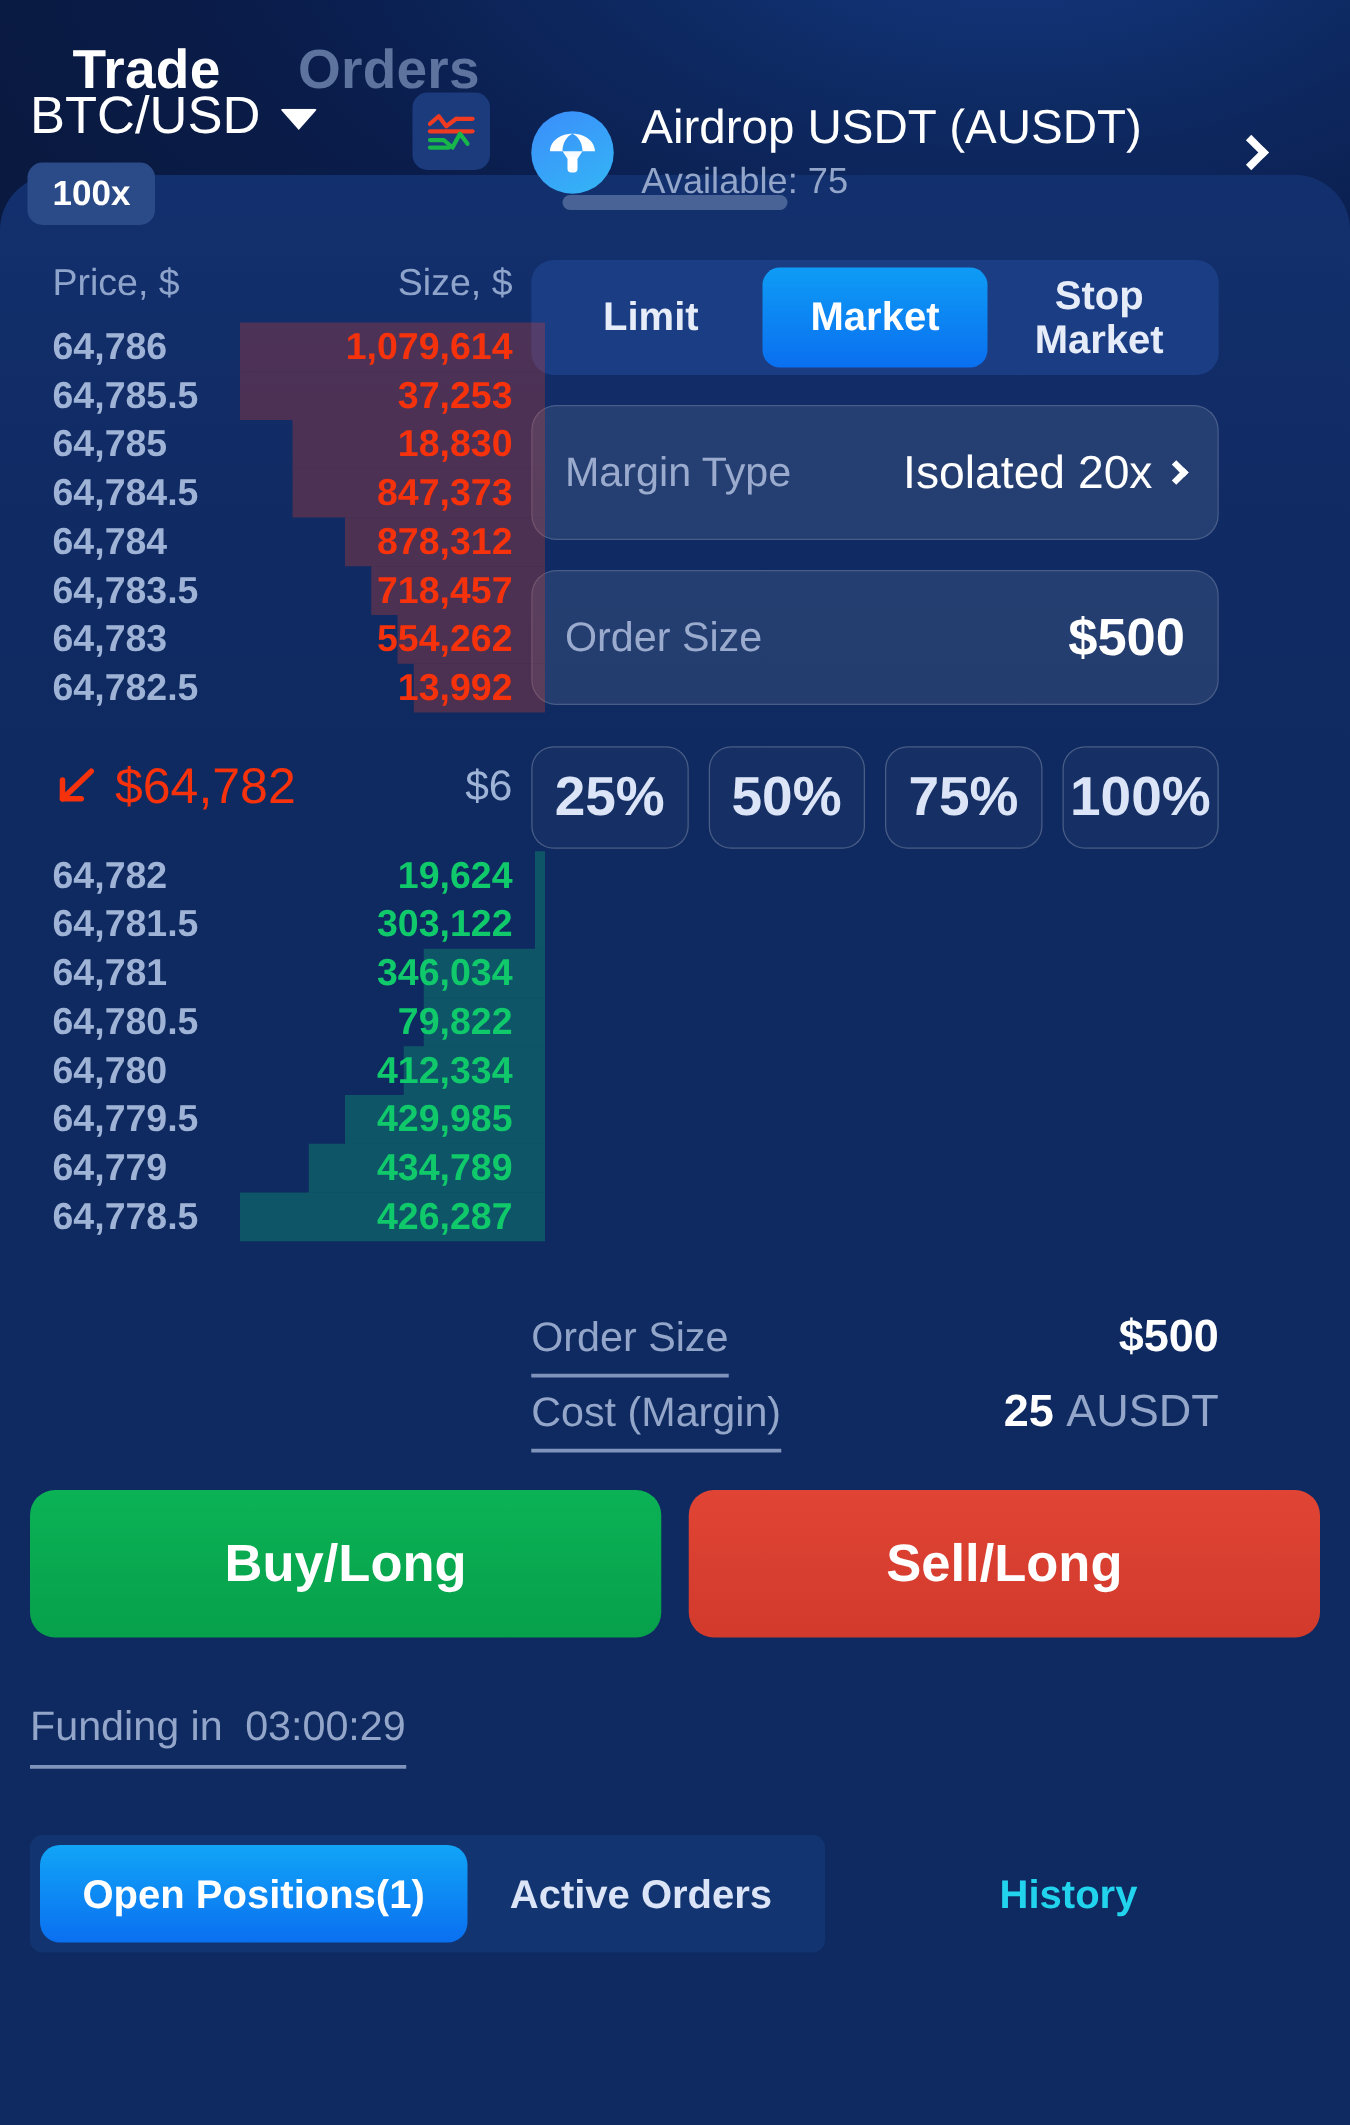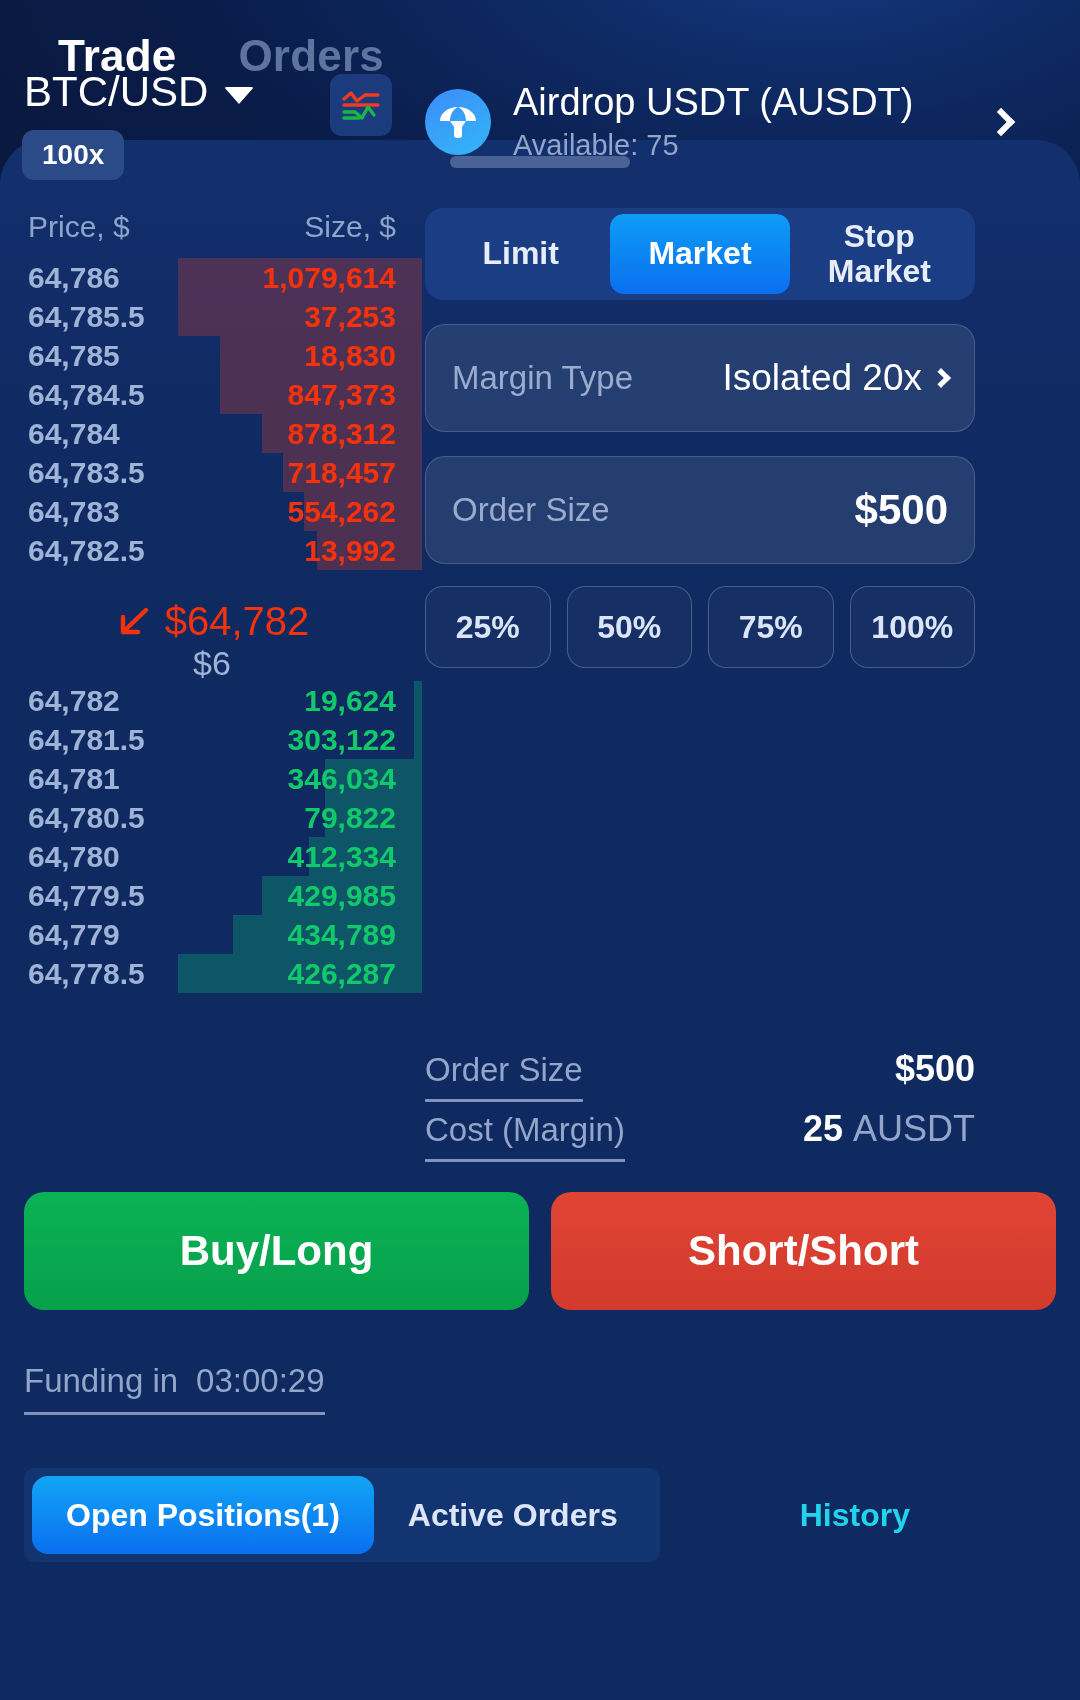--- a/index.html
+++ b/index.html
@@ -63,41 +63,41 @@
   }
   .tokentext { flex: 1; }
   .tokenname { font-size: 38px; color: #ffffff; line-height: 1.1; }
   .tokenavail { font-size: 29px; color: #93a6c9; margin-top: 6px; }
   .chev-right-big {
     width: 20px; height: 20px; border-right: 6px solid #ffffff; border-top: 6px solid #ffffff;
     transform: rotate(45deg); margin-right: 14px;
   }
 
   
-  .book { position: absolute; left: 2px; top: 210px; width: 420px; }
+  .book { position: absolute; left: 16px; top: 210px; width: 420px; }
   .bookhead {
     display: flex; justify-content: space-between; padding: 0 26px;
     font-size: 30px; color: #8ea4cb; margin-bottom: 14px;
   }
   .bookrows { position: relative; }
   .brow {
     position: relative; display: flex; justify-content: space-between; align-items: center;
     padding: 0 26px; height: 39px; font-size: 30px; font-weight: bold;
   }
   .bprice { color: #9fb3d6; position: relative; z-index: 2; }
   .bsize { position: relative; z-index: 2; }
   .ask .bsize { color: #f6320c; }
   .bid .bsize { color: #10c96a; }
   .depth { position: absolute; right: 0; top: 0; height: 39px; z-index: 1; }
   .ask .depth { background: rgba(214,62,45,0.30); }
   .bid .depth { background: rgba(13,190,120,0.30); }
 
   .spread {
     display: flex; justify-content: space-between; align-items: center;
-    padding: 0 26px; height: 60px; margin: 29px 0 22px 0; flex-direction: column;
+    padding: 0 26px; height: 60px; margin: 29px 0 22px 0;
   }
   .spread-left { display: flex; align-items: center; gap: 14px; color: #f6320c; font-size: 40px; }
   .spread-right { color: #9fb3d6; font-size: 34px; }
 
   
   .panel { position: absolute; left: 425px; top: 208px; width: 550px; }
   .typetabs {
     display: flex; align-items: center; background: #1b3d84; border-radius: 18px;
     height: 92px; padding: 6px; gap: 0;
   }
@@ -118,21 +118,21 @@
   .chev-right-sm {
     width: 14px; height: 14px; border-right: 5px solid #ffffff; border-top: 5px solid #ffffff;
     transform: rotate(45deg);
   }
 
   .pcts { display: flex; gap: 16px; margin-top: 22px; }
   .pct {
     flex: 1; height: 82px; border-radius: 18px;
     border: 1px solid rgba(255,255,255,0.22); background: rgba(255,255,255,0.03);
     display: flex; align-items: center; justify-content: center;
-    font-size: 32px; font-weight: bold; color: #dbe5f7;
+    font-size: 44px; font-weight: bold; color: #dbe5f7; margin-top: 11px;
   }
 
   
   .summary { position: absolute; left: 425px; top: 1040px; width: 550px; }
   .srow {
     display: flex; justify-content: space-between; align-items: baseline;
     height: 60px; padding-top: 8px;
   }
   .skey {
     font-size: 33px; color: #93a6c9;
@@ -358,21 +358,21 @@
       <span class="skey">Cost (Margin)</span>
       <span class="sval">
         <span>25</span>
         <span class="unit">AUSDT</span>
       </span>
     </div>
   </div>
 
   <div class="actions">
     <div class="act buy">Buy/Long</div>
-    <div class="act sell">Short/Short</div>
+    <div class="act sell">Sell/Long</div>
   </div>
 
   <div class="funding">
     <span>Funding in</span>
     <span>03:00:29</span>
   </div>
 
   <div class="bottomtabs">
     <div class="btgroup">
       <div class="bt sel">Open Positions(1)</div>

